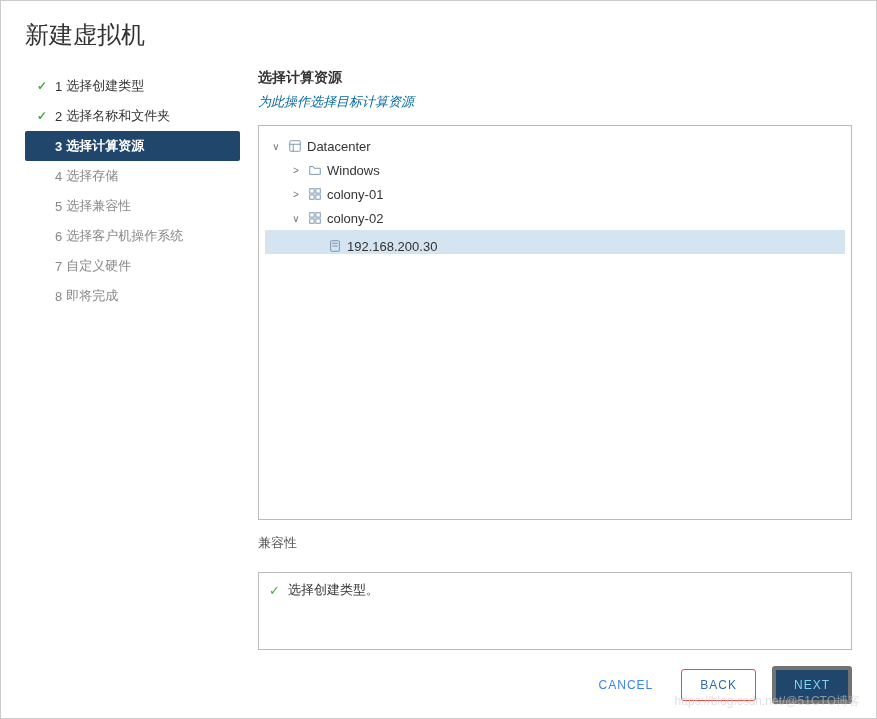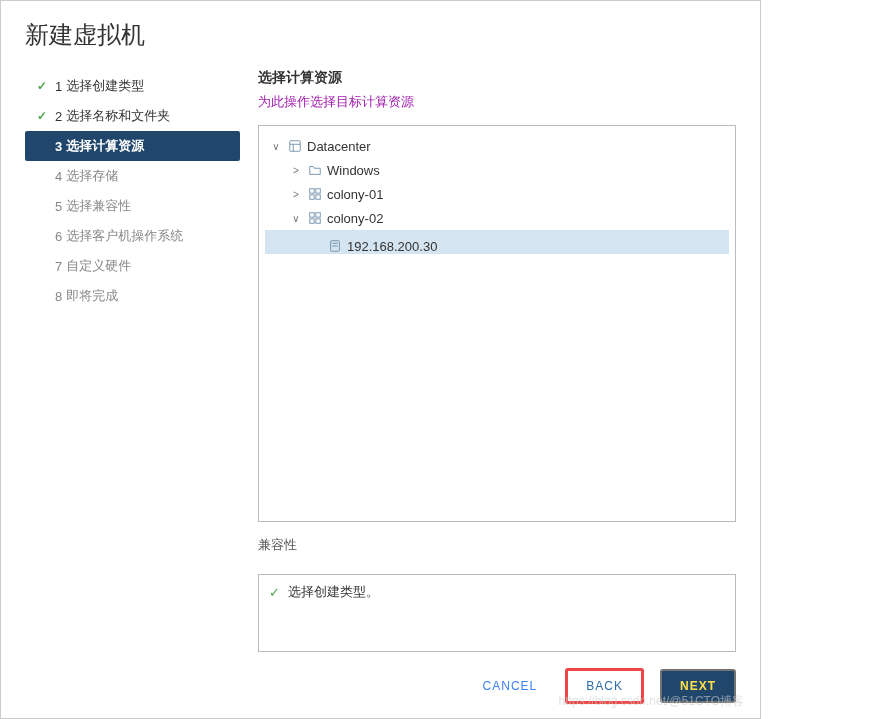--- a/index.html
+++ b/index.html
@@ -1,18 +1,18 @@
 <!DOCTYPE html>
 <html><head>
 <meta charset="utf-8">
 <style>
   * { box-sizing: border-box; margin: 0; padding: 0; }
   html, body { width: 877px; height: 719px; font-family: Arial, "Microsoft YaHei", sans-serif; background: #fff; }
   .dialog {
-    width: 761px; height: 719px; background: #fff;
+    width: 877px; height: 719px; background: #fff;
     border: 1px solid #ccc;
     display: flex; flex-direction: column;
     position: relative;
   }
   .dialog-title {
     font-size: 24px; font-weight: 300; color: #333;
     padding: 18px 24px 12px 24px;
   }
   .body {
     flex: 1; display: flex; padding: 0 24px 0 24px;
@@ -46,21 +46,21 @@
     font-weight: bold;
   }
   .step.active .chk, .step.pending .chk { visibility: hidden; }
   .step .num { margin-right: 4px; }
   .main {
     flex: 1; display: flex; flex-direction: column;
     padding-left: 18px;
     padding-top: 6px;
   }
   .panel-title { font-size: 14px; color: #333; margin-bottom: 6px; font-weight: bold;}
-  .panel-sub { font-size: 13px; color: #a21caf; margin-bottom: 14px; }
+  .panel-sub { font-size: 13px; color: #0369a1; margin-bottom: 14px; font-style: italic; }
   .tree-box {
     border: 1px solid #bbb;
     flex: 1;
     overflow: auto;
     padding: 8px 6px;
     min-height: 0;
   }
   .tree-row {
     display: flex; align-items: center;
     height: 24px;
@@ -105,24 +105,24 @@
     font-size: 12px; letter-spacing: 1px;
     padding: 8px 18px;
     cursor: pointer;
     border-radius: 3px;
   }
   .btn-text {
     background: none; border: none; color: #3b82f6;
     padding: 8px 12px;
   }
   .btn-outline {
-    background: #fff; border: 3px solid #ef4444; color: #2d6da9;
+    background: #fff; border: 1px solid #ef4444; color: #2d6da9;
   }
   .btn-primary {
-    background: #20476b; border: 2px solid #737373; color: #fde047; font-weight: bold;
+    background: #20476b; border: 4px solid #737373; color: #7dd3fc;
   }
   .watermark {
     position: absolute; right: 16px; bottom: 8px;
     color: #ccc; font-size: 12px; pointer-events: none;
     opacity: .6;
   }
 
   
   svg { display:block; }
 </style>

